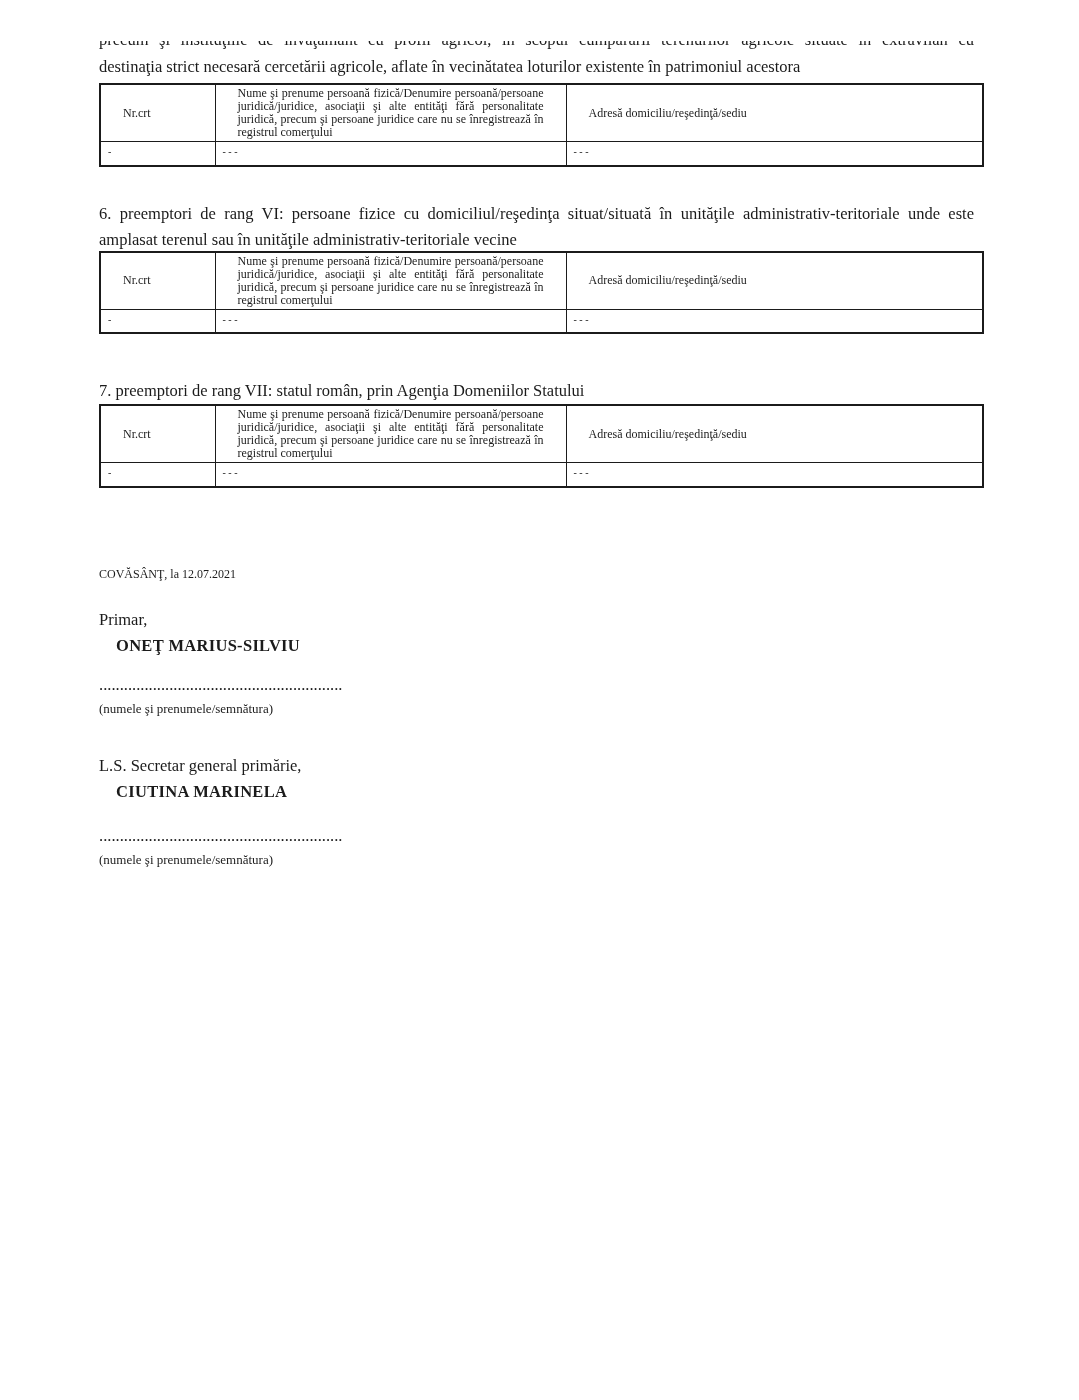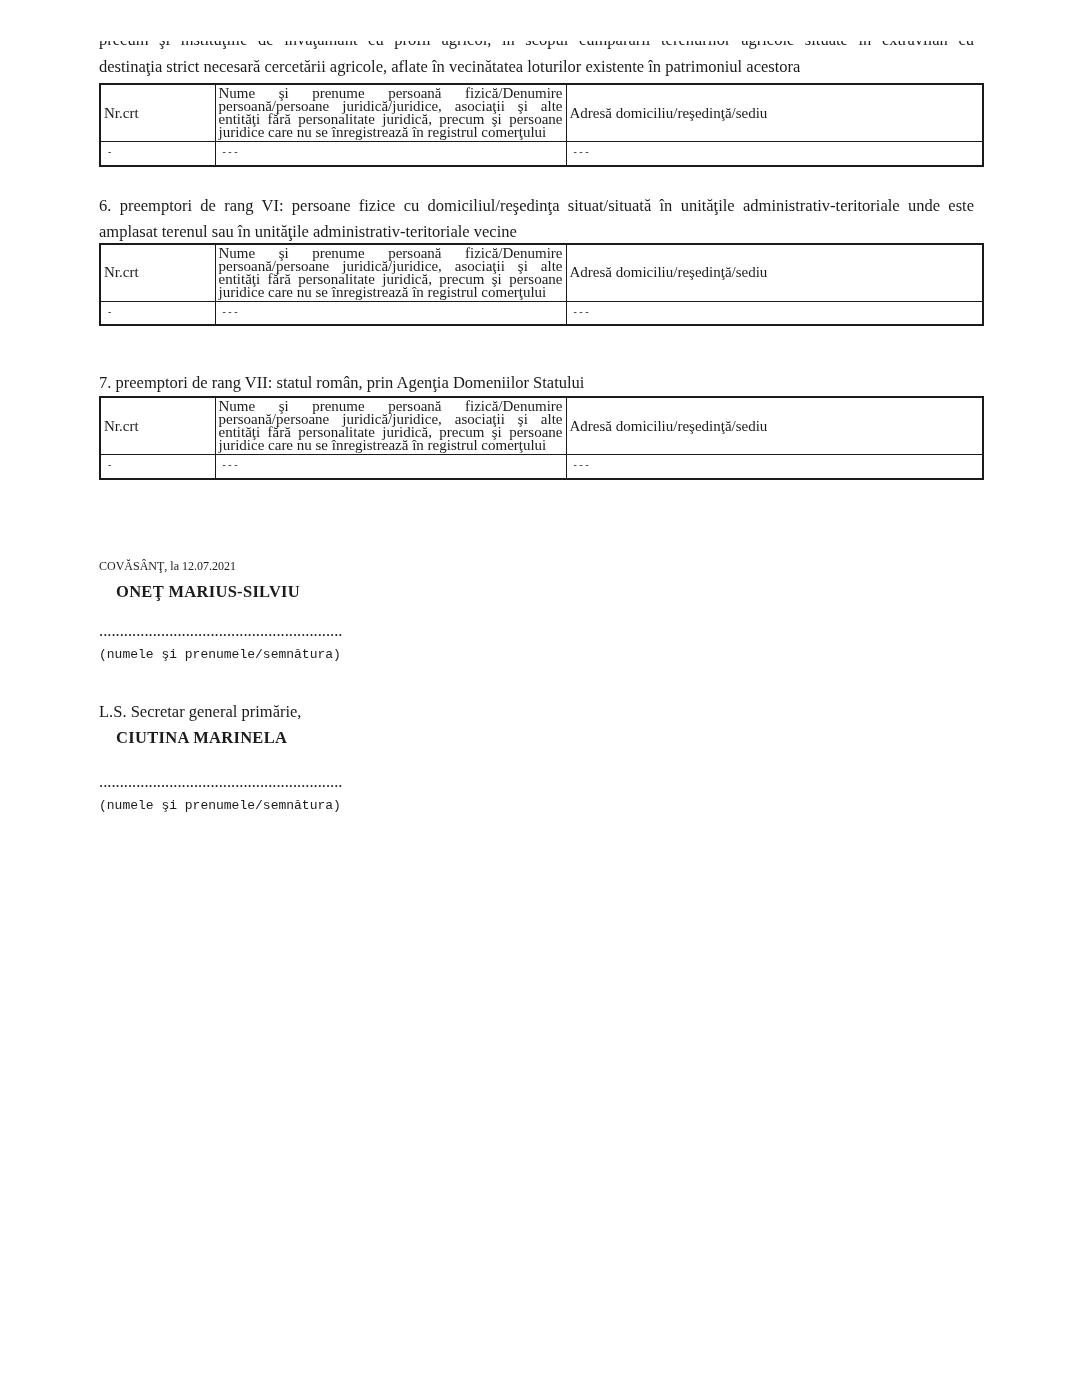--- a/index.html
+++ b/index.html
@@ -33,48 +33,48 @@
   table.preemptor {
     width: 100%;
     border-collapse: collapse;
     table-layout: fixed;
     border: 2px solid #1b1b1b;
   }
   table.preemptor td { border: 1px solid #1b1b1b; overflow: hidden; }
   tr.hrow { height: 44px; }
   tr.drow { height: 24px; }
   td.hd {
-    font-size: 15px;
+    font-size: 12px;
     line-height: 13px;
-    padding: 2px 3px;
+    padding: 2px 22px;
     vertical-align: middle;
   }
   td.hd.jst { text-align: justify; }
   td.dt {
     font-size: 10px;
     line-height: 12px;
     padding: 4px 7px 0 7px;
     vertical-align: top;
   }
 
   .t1 { margin-top: 3px; }
-  .sec6 { margin-top: 26px; }
+  .sec6 { margin-top: 34px; }
   .t2 { margin-top: -2px; }
   .sec7 { margin-top: 44px; }
   .t3 { margin-top: 0; }
 
   .place-date { margin-top: 73px; font-size: 12px; line-height: 26px; font-weight: normal; }
   .sig-role { font-size: 16.5px; line-height: 26px; }
   .sig-role.first { margin-top: 20px; }
   .sig-role.second { margin-top: 35px; }
   .sig-name { font-size: 16.5px; line-height: 26px; font-weight: bold; letter-spacing: 0.3px; margin-left: 17px; }
   .dots { font-size: 16.5px; line-height: 26px; letter-spacing: 0; }
   .dots.first { margin-top: 13px; }
   .dots.second { margin-top: 18px; }
-  .caption { margin-top: 2px; font-size: 13px; line-height: 18px; font-family: Liberation Mono, monospace; }
+  .caption { margin-top: 2px; font-size: 13px; line-height: 18px; }
 </style>
 </head>
 <body>
 
 <div class="page">
   <div class="content">
 
     <div class="clip-line">
       <span class="inner">precum şi instituţiile de învăţământ cu profil agricol, în scopul cumpărării terenurilor agricole situate în extravilan cu</span>
     </div>
@@ -140,20 +140,21 @@
         <td class="dt">-</td>
         <td class="dt">- - -</td>
         <td class="dt">- - -</td>
       </tr>
     </tbody>
       </table>
 
     <p class="place-date">COVĂSÂNŢ, la 12.07.2021</p>
 
     <div>
+      <p class="sig-role first">Primar,</p>
       <p class="sig-name">ONEŢ MARIUS-SILVIU</p>
       <p class="dots first">...........................................................</p>
       <p class="caption">(numele şi prenumele/semnătura)</p>
     </div>
 
     <div>
       <p class="sig-role second">L.S. Secretar general primărie,</p>
       <p class="sig-name">CIUTINA MARINELA</p>
       <p class="dots second">...........................................................</p>
       <p class="caption">(numele şi prenumele/semnătura)</p>

